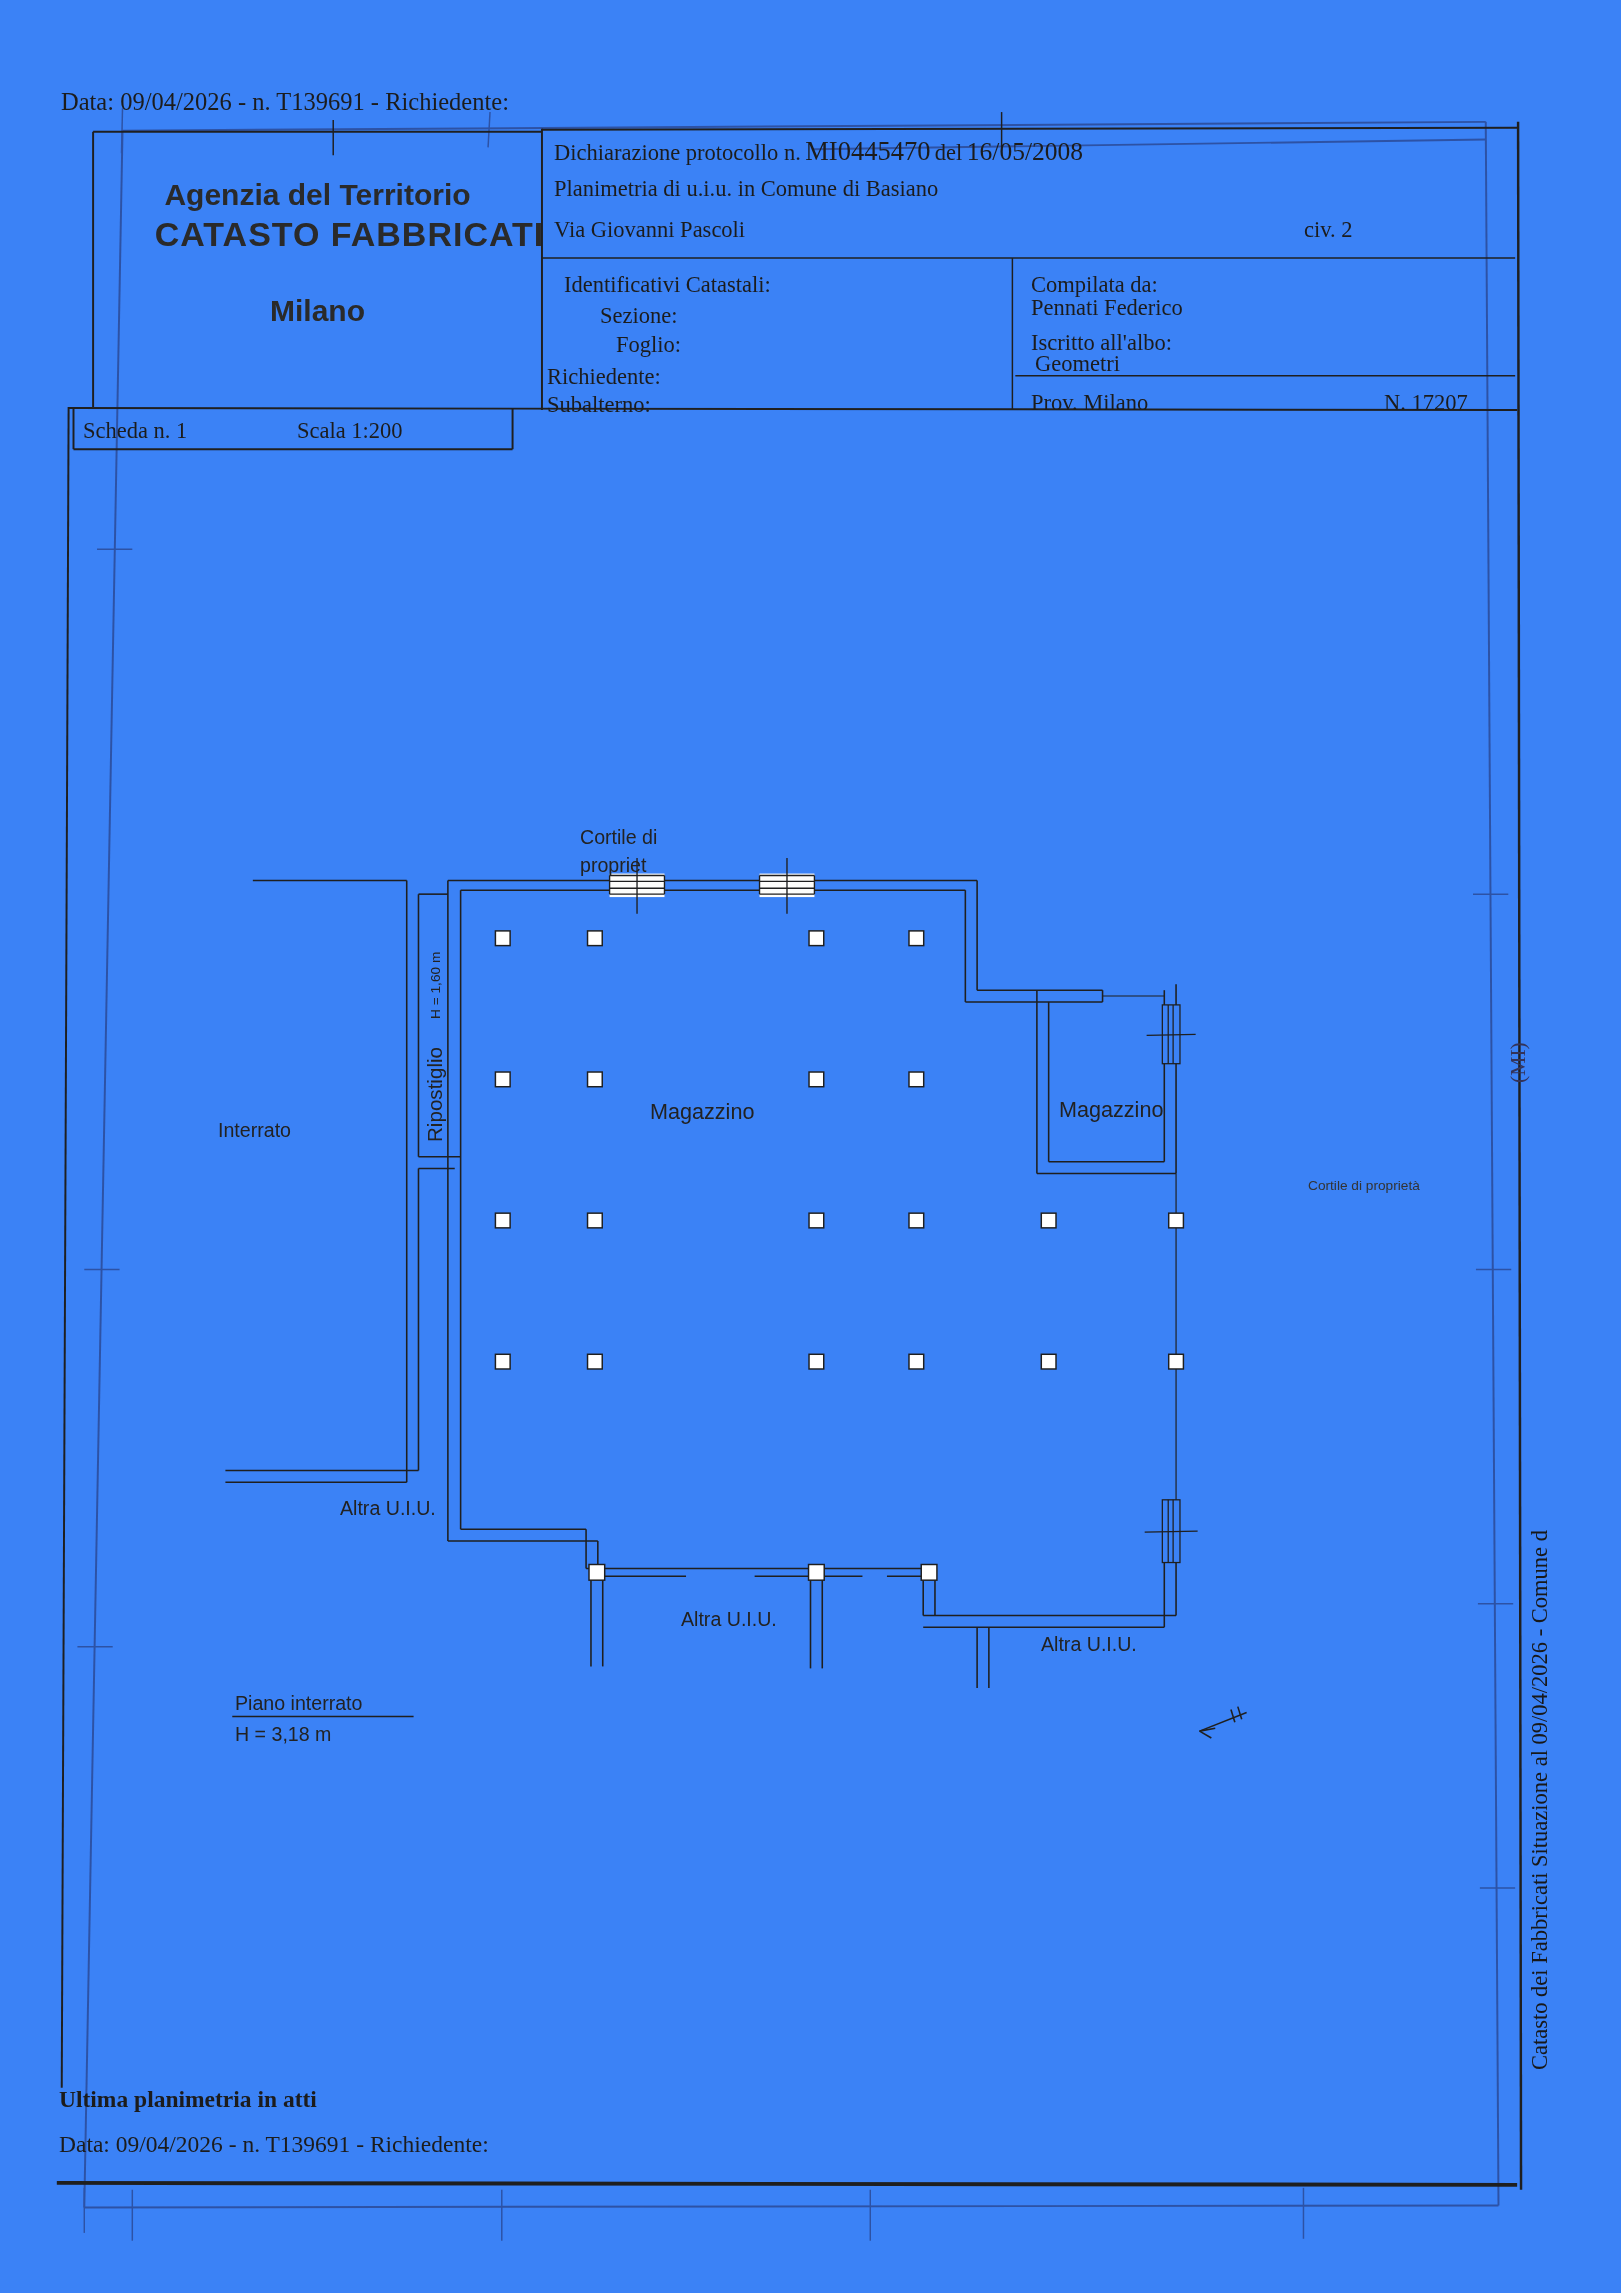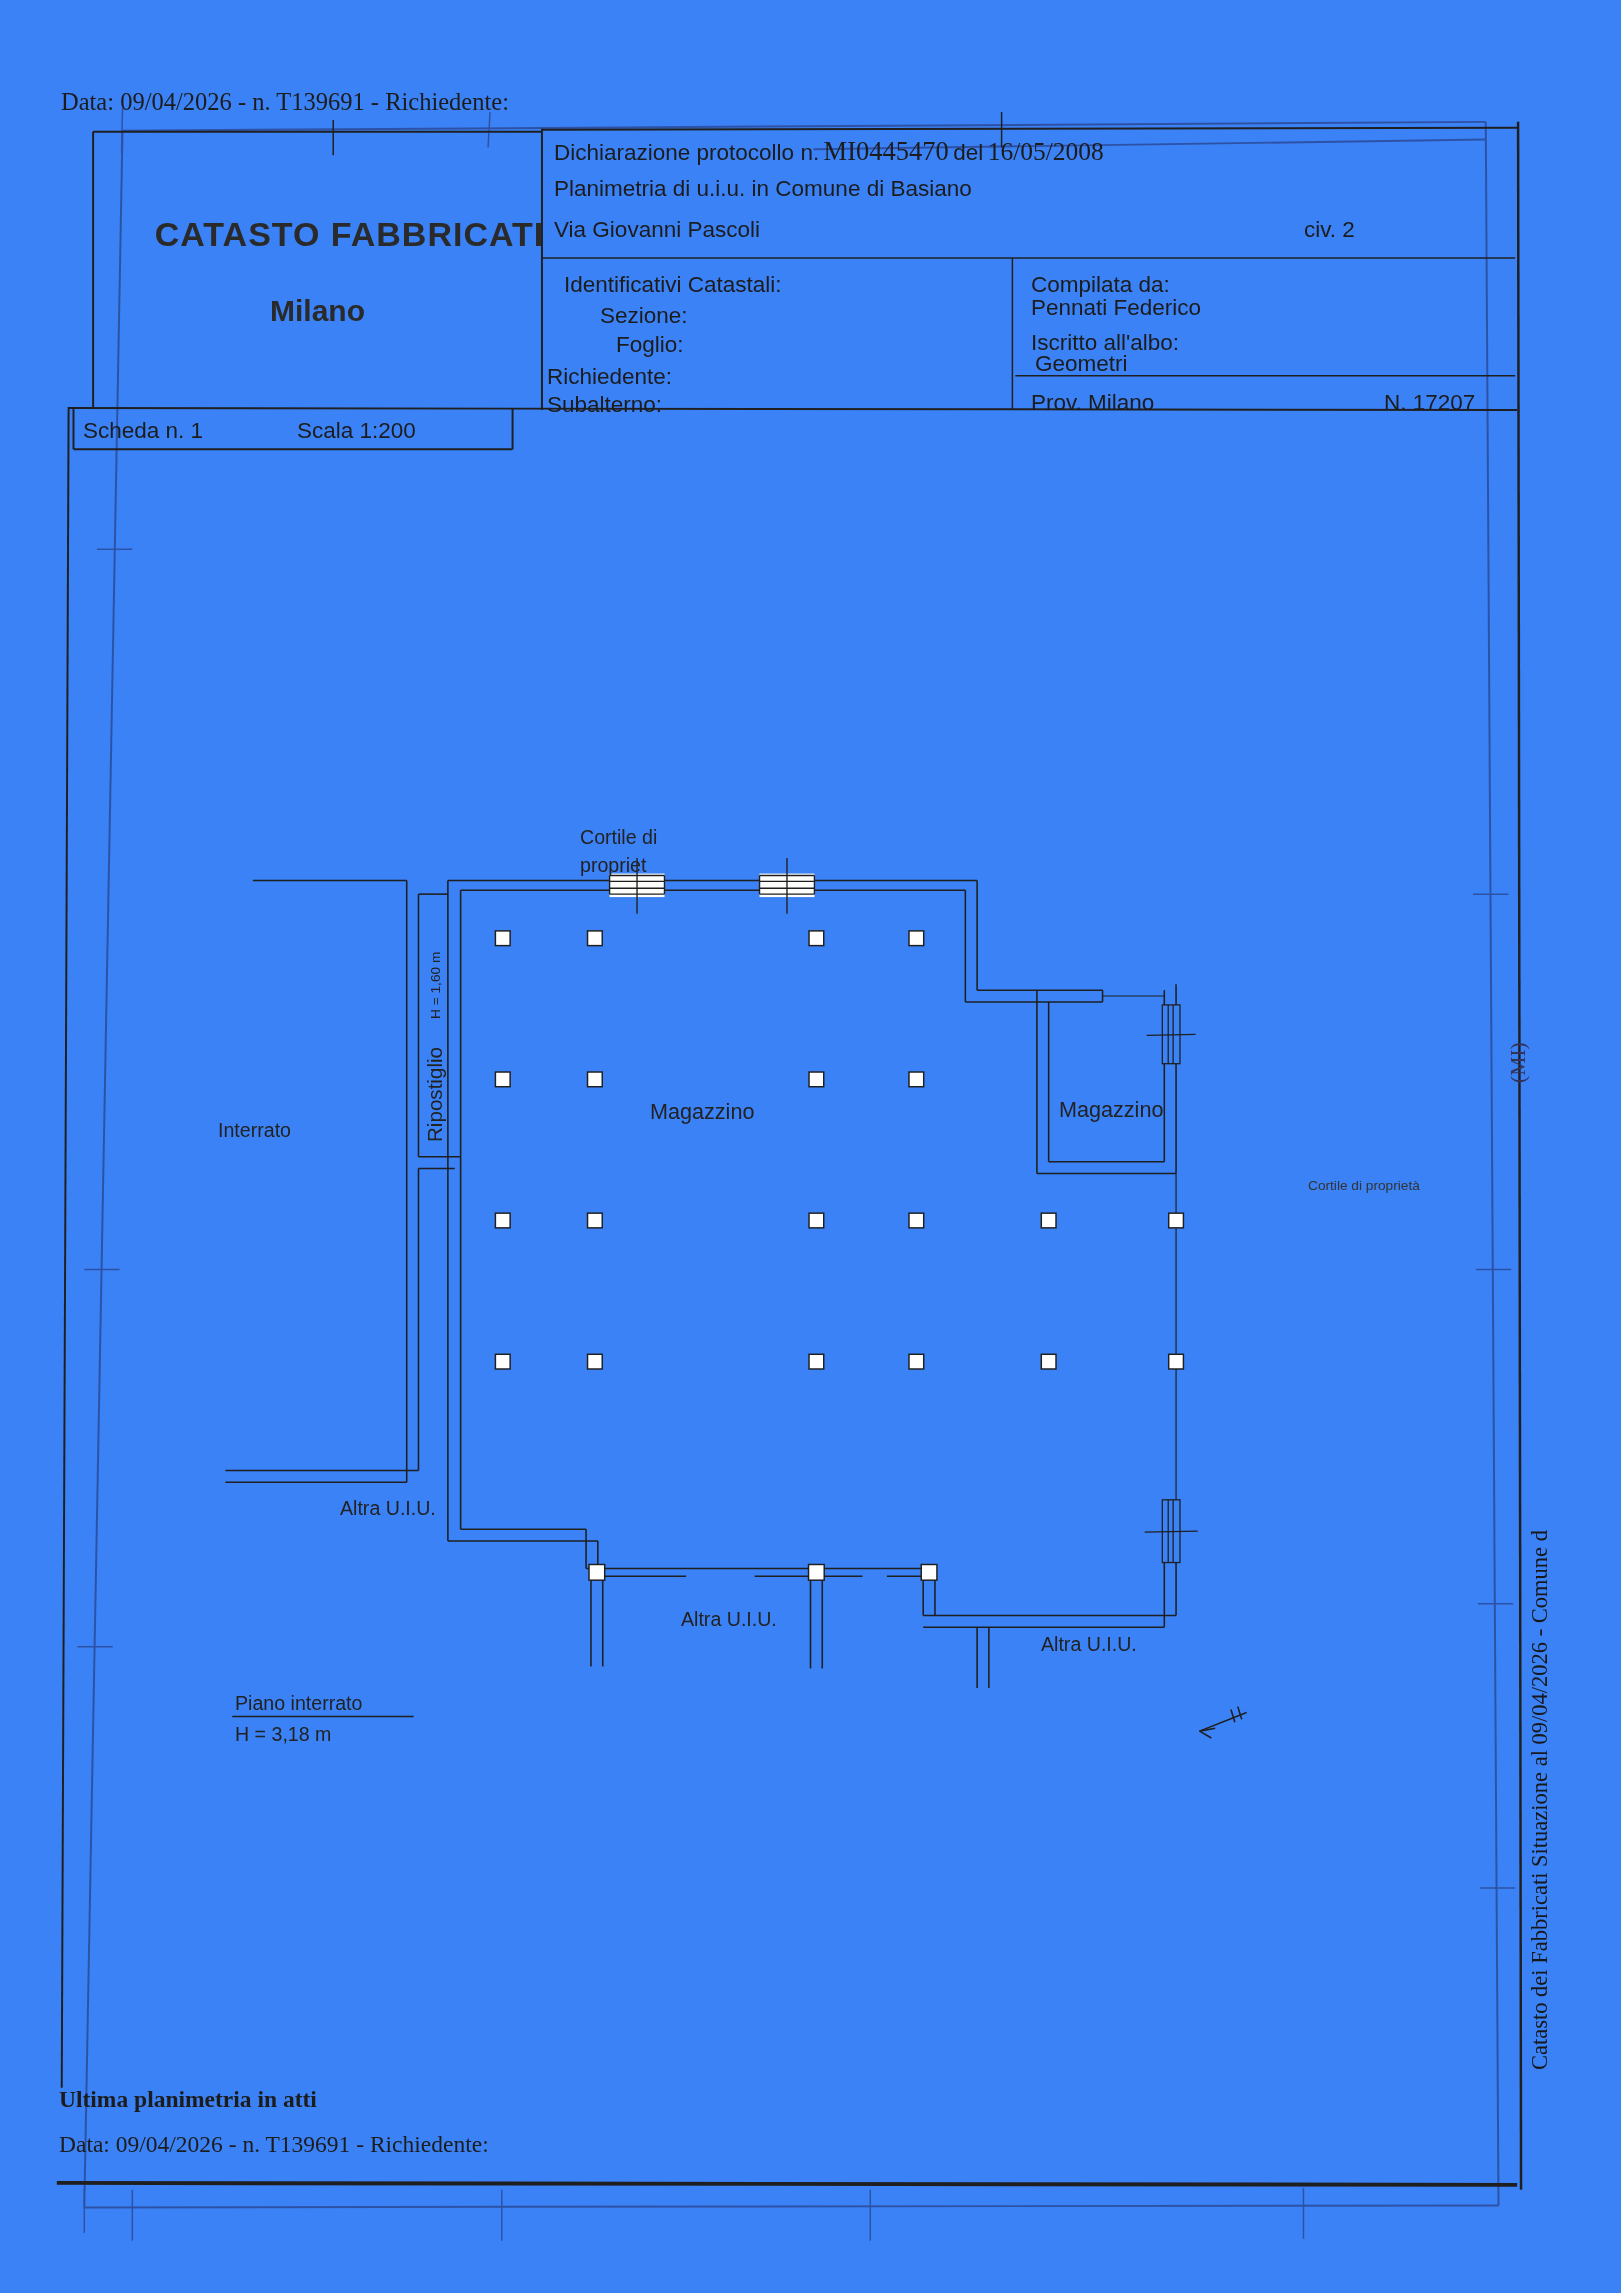--- a/index.html
+++ b/index.html
@@ -1,21 +1,21 @@
 <!DOCTYPE html>
 <html><head>
 <meta charset="utf-8">
 <style>
   html,body{margin:0;padding:0;background:#e8e8e8;}
   .page{position:relative;width:1621px;height:2294px;background:#3b82f6;overflow:hidden;
         font-family:"Liberation Sans",sans-serif;color:#1c1c1c;}
   .abs{position:absolute;white-space:nowrap;line-height:1.15;}
   svg.lines{position:absolute;left:0;top:0;pointer-events:none;}
   .serif{font-family:"Liberation Serif",serif;}
-  .mono{font-family:Liberation Sans, sans-serif;}
+  .mono{font-family:Liberation Serif, serif;}
   .hdr{font-weight:700;color:#2a2a2a;text-align:center;width:449px;left:93px;}
   .rot{transform:rotate(-90deg);transform-origin:0 0;}
   .planlbl{font-size:19.6px;color:#222;}
 </style>
 </head>
 <body>
 
 <div class="page">
 
   <svg class="lines" width="1621" height="2294" viewBox="0 0 1654 2340">
@@ -189,20 +189,21 @@
       <path d="M1224,1766 L1272,1747"></path>
       <path d="M1224,1766 L1240,1763"></path>
       <path d="M1224,1766 L1236,1773"></path>
       <path d="M1256,1744 L1260,1757"></path>
       <path d="M1263,1741 L1267,1754"></path>
     </g>
   </svg>
 
   <div class="abs serif" style="left:61px;top:88px;font-size:24.5px;">Data: 09/04/2026 - n. T139691 - Richiedente:</div>
 
+  <div class="abs hdr" style="top:178px;font-size:30px;">Agenzia del Territorio</div>
   <div class="abs hdr" style="top:215px;font-size:34px;letter-spacing:1px;margin-left:32px;">CATASTO FABBRICATI</div>
   <div class="abs hdr" style="top:294px;font-size:30px;">Milano</div>
 
   <div class="abs" style="left:554px;top:136px;">
     <span class="mono" style="font-size:22.5px;">Dichiarazione protocollo n.</span>
     <span class="serif" style="font-size:26.5px;">MI0445470</span>
     <span class="mono" style="font-size:22.5px;">del</span>
     <span class="serif" style="font-size:25.5px;">16/05/2008</span>
   </div>
   <div class="abs mono" style="left:554px;top:176px;font-size:22.5px;">Planimetria di u.i.u. in Comune di Basiano</div>

